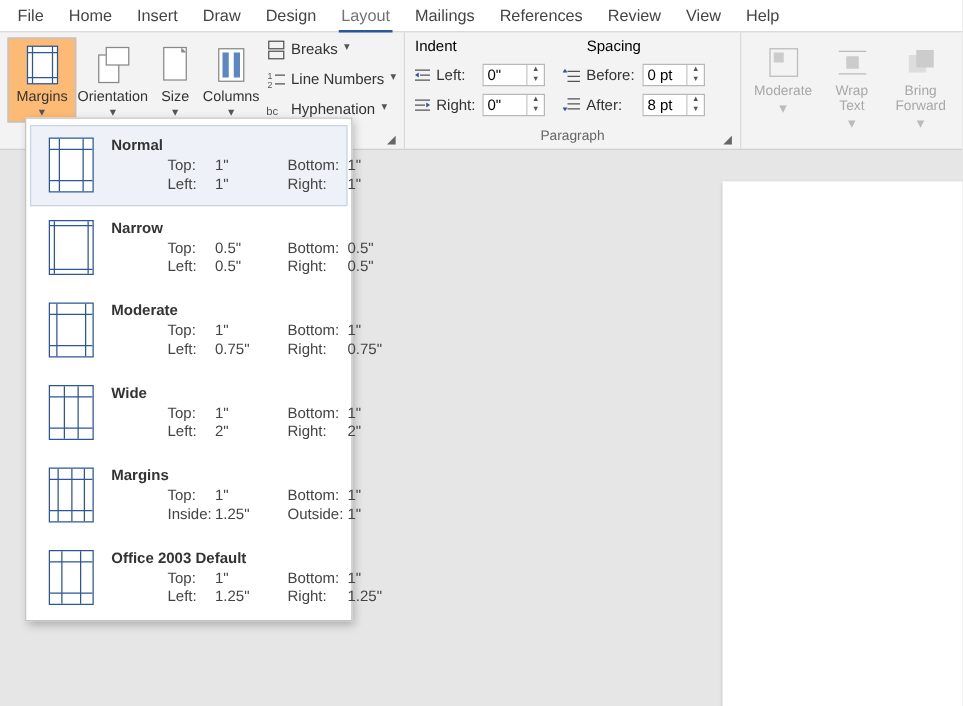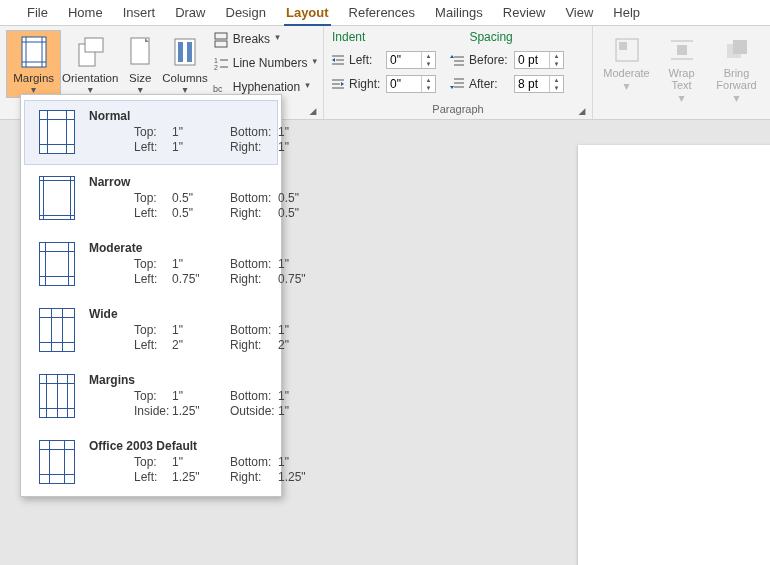--- a/index.html
+++ b/index.html
@@ -1,21 +1,21 @@
 <!DOCTYPE html>
 <html><head>
 <meta charset="utf-8">
 <style>
   * { box-sizing: border-box; margin: 0; padding: 0; font-family: "Segoe UI", Tahoma, sans-serif; }
   body { width: 770px; height: 565px; background: #e6e6e6; overflow: hidden; position: relative; font-size: 12px; color: #333; }
 
   
-  .tabs { display: flex; align-items: center; height: 26px; background: #fff; border-bottom: 1px solid #d0d0d0; padding: 0 17px; }
+  .tabs { display: flex; align-items: center; height: 26px; background: #fff; border-bottom: 1px solid #d0d0d0; padding: 0 4px; }
   .tab { padding: 0 10px; line-height: 26px; cursor: pointer; font-size: 13px; color: #444; }
-  .tab.active { color: #a16207; position: relative; font-weight: bold; }
+  .tab.active { color: #737373; position: relative; }
   .tab.active::after { content:""; position:absolute; left:8px; right:8px; bottom:0; height:2px; background:#2b579a; }
 
   
   .ribbon { display: flex; background: #f3f3f3; border-bottom: 1px solid #d0d0d0; height: 94px; }
   .group { display: flex; flex-direction: column; border-right: 1px solid #d9d9d9; padding: 4px 6px 0 6px; position: relative; }
   .group-label { text-align: center; font-size: 11px; color: #666; padding: 2px 0 4px; min-height:18px; }
   .group-body { display: flex; flex: 1; align-items: flex-start; }
   .big-btn { display: flex; flex-direction: column; align-items: center; justify-content: flex-start; width: 58px; height: 68px; padding-top: 4px; cursor: pointer; border: 1px solid transparent; }
   .big-btn.selected { background:#fdba74; border:1px solid #b6c2d6; }
   .big-btn-label { font-size: 11.5px; color:#333; margin-top: 3px; text-align:center; line-height:13px; }
@@ -25,21 +25,21 @@
   .mini-item .caret { font-size:9px; margin-left:1px; color:#555; }
   .dialoglauncher { position:absolute; bottom:2px; right:4px; width:12px; height:12px; font-size:9px; color:#666; cursor:pointer; display:flex; align-items:center; justify-content:center;}
   .para-rows { display:flex; flex-direction:column; gap:4px; padding-top:4px;}
   .para-row { display:flex; align-items:center; gap:3px; height:20px;}
   .para-lbl { font-size:12px; color:#333; width:34px; }
   .spin { display:flex; border:1px solid #b8b8b8; background:#fff; height:18px; }
   .spin input { border:none; width:34px; padding:0 3px; font-size:12px; outline:none; }
   .spin .arrows { width:14px; display:flex; flex-direction:column; border-left:1px solid #c8c8c8;}
   .spin .arrows span { flex:1; font-size:6px; line-height:8px; text-align:center; color:#555; cursor:pointer;}
   .group-title-row { display:flex; gap:50px; padding:0 2px 2px; }
-  .group-title-row span { font-size:12px; color:#15803d;}
+  .group-title-row span { font-size:12px; color:#000000;}
   .arrange-btn { display:flex; flex-direction:column; align-items:center; width:55px; height:68px; padding-top:6px; color:#a8a8a8; }
   .arrange-lbl { font-size:11px; margin-top:3px; text-align:center; line-height:12px;}
 
   
   .ico { display:inline-flex; }
   .paper { position:absolute; top:145px; left:578px; width:300px; height:500px; background:#fff; box-shadow:0 1px 3px rgba(0,0,0,.25); }
 
   
   .dropdown { position:absolute; top:94px; left:20px; width:262px; background:#fff; border:1px solid #c4c4c4; box-shadow:2px 3px 7px rgba(0,0,0,.25); z-index:10; padding-top:4px;}
   .preset { display:flex; align-items:flex-start; gap:14px; padding:8px 12px 10px 14px; cursor:pointer; border:1px solid transparent; margin:1px 3px;}
@@ -60,22 +60,22 @@
 </head>
 <body>
 
 <div class="tabs" id="tabs-row">
     <div class="tab">File</div>
     <div class="tab">Home</div>
     <div class="tab">Insert</div>
     <div class="tab">Draw</div>
     <div class="tab">Design</div>
     <div class="tab active">Layout</div>
+    <div class="tab">Mailings</div>
     <div class="tab">References</div>
-    <div class="tab">Mailings</div>
     <div class="tab">Review</div>
     <div class="tab">View</div>
     <div class="tab">Help</div>
   </div>
 
 <div class="ribbon">
 
   <div class="group" style="width:324px">
     <div class="group-body">
       <div class="big-btn selected">

